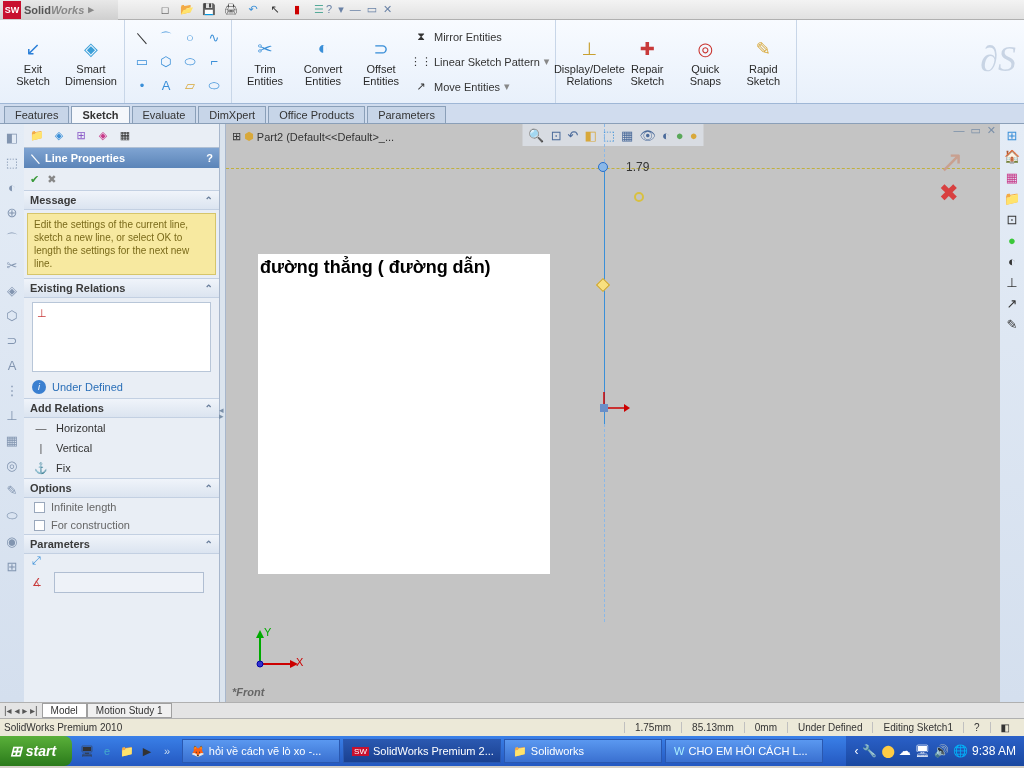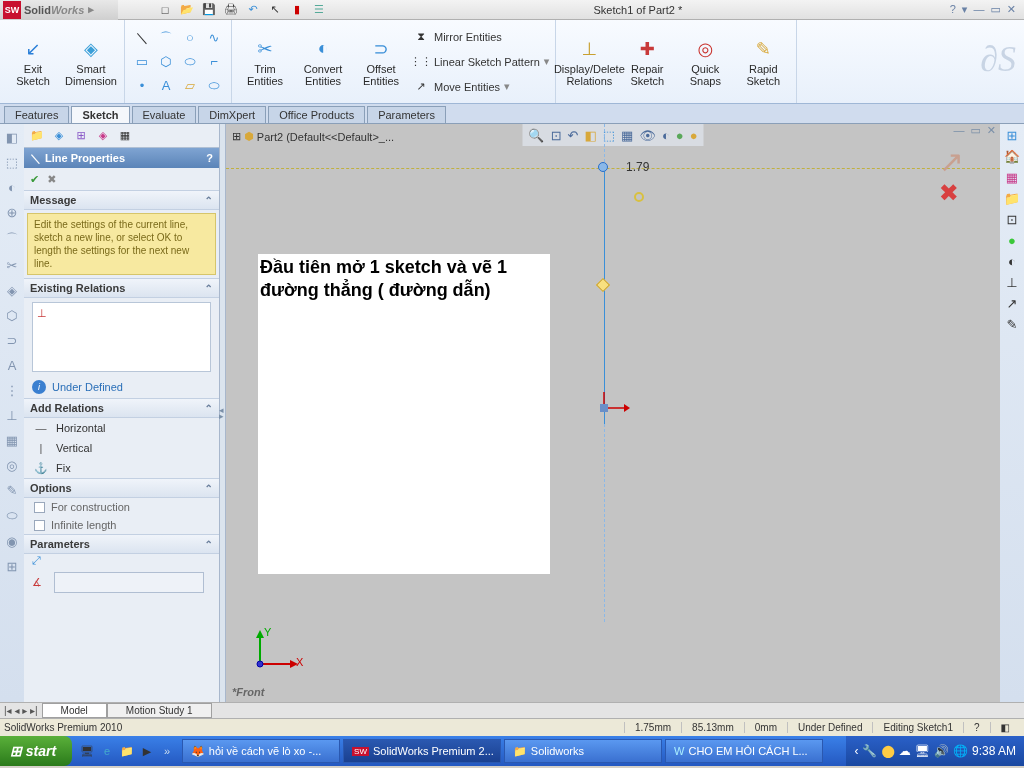--- a/index.html
+++ b/index.html
@@ -75,21 +75,21 @@
 .origin-red { position: absolute; width: 20px; height: 14px; }
 .sketch-corner { position: absolute; top: 20px; right: 36px; font-size: 30px; }
 
 
 .right-strip { width: 24px; background: linear-gradient(#e4ecf6,#d4dfee); display: flex; flex-direction: column; align-items: center; gap: 6px; padding-top: 4px; }
 .right-strip span { font-size: 13px; }
 
 
 .btm-tabs { height: 16px; background: #e4e4e4; display: flex; align-items: center; border-top: 1px solid #b0b0b0; }
 .btm-tabs .nav { padding: 0 4px; color: #555; font-size: 10px; }
-.btm-tabs .bt { padding: 1px 18px; border: 1px solid #a0a0a0; background: #f0f0f0; font-size: 10px; text-align: right; }
+.btm-tabs .bt { padding: 1px 8px; border: 1px solid #a0a0a0; background: #f0f0f0; font-size: 10px; text-align: right; }
 .btm-tabs .bt.active { background: #fff; }
 
 
 .status { height: 18px; background: #ece9d8; display: flex; align-items: center; padding: 0 4px; font-size: 10px; color: #333; border-top: 1px solid #b0b0b0; }
 .status .seg { padding: 0 10px; border-left: 1px solid #c0c0c0; }
 
 
 .taskbar { height: 30px; background: linear-gradient(#3a80e8,#2458c0); display: flex; align-items: center; }
 .start { height: 30px; background: linear-gradient(#5ab03a,#2a7a1a); color: #fff; font-weight: bold; font-style: italic; padding: 0 16px 0 10px; display: flex; align-items: center; gap: 4px; border-radius: 0 8px 8px 0; font-size: 14px; }
 .ql { display: flex; gap: 2px; padding: 0 6px; }
@@ -112,21 +112,20 @@
   <div class="title-tools">
     <span>□</span>
     <span style="color:#e6a817">📂</span>
     <span style="color:#3a6fc8">💾</span>
     <span>🖨</span>
     <span style="color:#3a8fd8">↶</span>
     <span>↖</span>
     <span style="color:#c00">▮</span>
     <span style="color:#5a9">☰</span>
   </div>
-  <div class="title-center">Sketch1 of Part2 *</div>
   <div class="win-controls">
     <span>?</span>
       <span>▾</span>
     <span>—</span>
     <span>▭</span>
     <span>✕</span>
   </div>
 </div>
 
 <div class="ribbon">
@@ -300,25 +299,25 @@
         <span class="rel-ico">⚓</span>
         <span>Fix</span>
       </div>
 
     <div class="section-hd">
         <span>Options</span>
         <span class="chev">⌃</span>
       </div>
     <div class="chk-row">
         <div class="cb"></div>
-        <span>For construction</span>
+        <span>Infinite length</span>
       </div>
     <div class="chk-row">
         <div class="cb"></div>
-        <span>Infinite length</span>
+        <span>For construction</span>
       </div>
 
     <div class="section-hd">
         <span>Parameters</span>
         <span class="chev">⌃</span>
       </div>
     <div style="display:flex;align-items:center;gap:4px;padding-left:8px">
       <span style="color:#3a8fd8">⤢</span>
     </div>
     <div style="display:flex;align-items:center;gap:4px;padding-left:8px;margin-top:2px">
@@ -368,21 +367,20 @@
     <div class="origin-red" style="top:268px;left:374px">
       <svg width="30" height="20">
           <line x1="4" y1="16" x2="4" y2="0" stroke="#c00" stroke-width="1.5"></line>
           <line x1="4" y1="16" x2="26" y2="16" stroke="#c00" stroke-width="1.5"></line>
           <rect x="0" y="12" width="8" height="8" fill="#6a8fc8"></rect>
           <polygon points="24,12 30,16 24,20" fill="#c00"></polygon>
         </svg>
     </div>
 
     <div class="note" style="top:130px;left:32px;width:292px;height:320px">
-      <div>Đầu tiên mở 1 sketch và vẽ 1</div>
       <div>đường thẳng ( đường dẫn)</div>
     </div>
 
     <div class="csys" style="bottom:26px;left:24px">
       <svg width="50" height="46">
         <line x1="10" y1="36" x2="10" y2="6" stroke="#0a0" stroke-width="2"></line>
           <polygon points="6,10 10,2 14,10" fill="#0a0"></polygon>
         <line x1="10" y1="36" x2="44" y2="36" stroke="#c00" stroke-width="2"></line>
           <polygon points="40,32 48,36 40,40" fill="#c00"></polygon>
         <circle cx="10" cy="36" r="3" fill="#33c" stroke="#00a"></circle>

